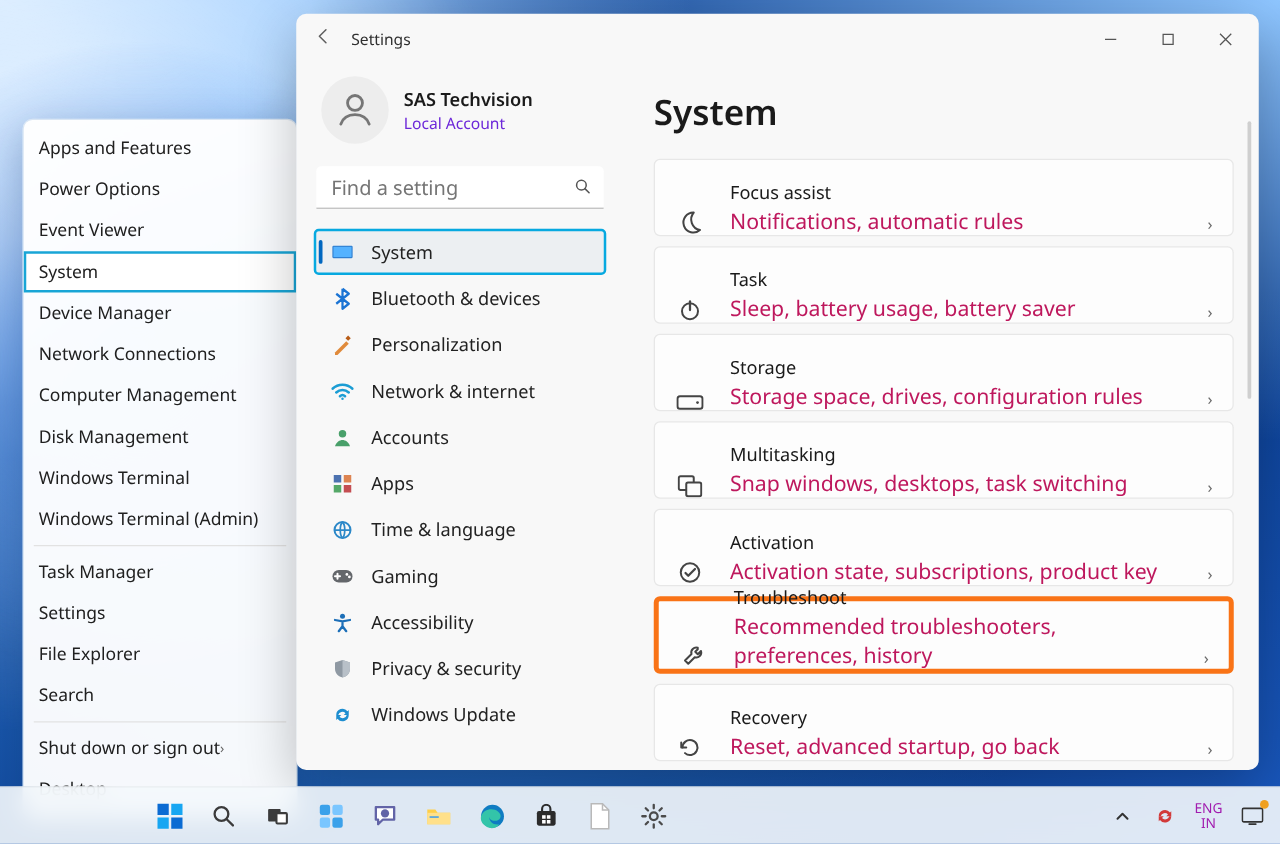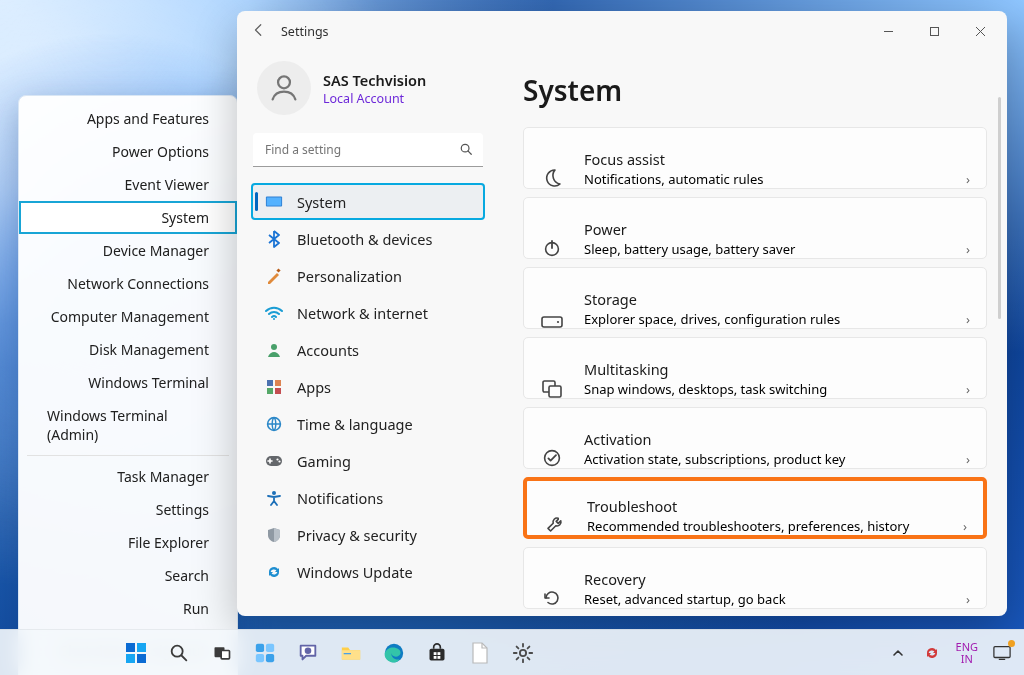--- a/index.html
+++ b/index.html
@@ -28,22 +28,22 @@
 }
 
 
 .context-menu {
   position:absolute; left:18px; top:95px; width:220px;
   background:rgba(255,255,255,.96);
   border:1px solid #d9e6f4; border-radius:8px;
   box-shadow:0 10px 32px rgba(0,30,80,.25);
   padding:6px 0; font-size:14px;
 }
-.cm-item { display:flex; align-items:center; justify-content:flex-end;
-  padding:7px 28px; color:#202020; cursor:default; }
+.cm-item { display:flex; align-items:center; justify-content:flex-start;
+  padding:7px 12px; color:#202020; cursor:default; }
 .cm-item.selected { outline:2px solid #18a5d6; outline-offset:-2px; background:#fff; }
 .cm-item .chev { color:#666; font-size:11px; }
 .cm-sep { height:1px; background:#e2e2e2; margin:4px 8px; }
 
 
 .settings-window {
   position:absolute; left:237px; top:11px; width:770px; height:605px;
   background:#f8f8f8; border-radius:8px;
   box-shadow:0 16px 44px rgba(0,0,0,.25);
   display:flex; flex-direction:column; overflow:hidden;
@@ -59,42 +59,42 @@
 
 
 .side-col { width:262px; padding:0 14px 4px 14px; display:flex; flex-direction:column; gap:6px; }
 .account-row { display:flex; align-items:center; gap:12px; padding:10px 6px 12px 6px; }
 .avatar { width:54px; height:54px; border-radius:50%; background:#ededed; display:flex; align-items:center; justify-content:center; color:#767676; }
 .acct-name { font-size:14.5px; font-weight:600; color:#1a1a1a; }
 .acct-sub { font-size:12.5px; color:#6d28d9; }
 
 .search { position:relative; padding:0 2px; }
 .search input { width:100%; height:34px; border:none; border-bottom:1.5px solid #9c9c9c;
-  background:#ffffff; padding:0 34px 0 12px; font-size:12px; color:#333; border-radius:4px 4px 0 0;
+  background:#ffffff; padding:0 34px 0 12px; font-size:16px; color:#333; border-radius:4px 4px 0 0;
   outline:none; }
 .search .mag { position:absolute; right:12px; top:50%; transform:translateY(-50%); color:#555; }
 
 .nav { margin-top:10px; display:flex; flex-direction:column; }
 .nav-item { display:flex; align-items:center; gap:14px; height:37px; padding:0 10px 0 14px;
   border-radius:4px; color:#222; font-size:14.5px; cursor:default; position:relative; }
 .nav-item.selected { background:#eceff2; outline:2px solid #07a9e0; outline-offset:-2px; }
 .nav-item.selected::before { content:""; position:absolute; left:4px; top:9px; bottom:9px; width:3px; background:#0067c0; border-radius:2px; }
 .nav-ic { width:18px; display:flex; justify-content:center; }
 
 
 .main-col { flex:1; padding:6px 20px 10px 24px; position:relative; overflow:hidden; }
 .main-title { font-size:28px; font-weight:600; color:#1a1a1a; margin:14px 0 18px 0; }
 .cards { display:flex; flex-direction:column; gap:8px; }
 .card { display:flex; align-items:flex-end; gap:18px; background:#fdfdfd;
   border:1px solid #e7e7e7; border-radius:5px; height:62px; padding:0 16px 0 14px; }
 .card.highlight { border:4px solid #f97316; }
 .card-ic { width:28px; display:flex; justify-content:center; color:#4a4a4a; }
 .card-body { flex:1; }
 .card-title { font-size:14.5px; color:#1a1a1a; }
-.card-sub { font-size:13px; color:#000000; margin-top:1px; }
+.card-sub { font-size:17px; color:#be185d; margin-top:1px; }
 .card-chev { color:#6b6b6b; font-size:13px; }
 .sbar { position:absolute; right:6px; top:46px; width:3px; height:222px; background:#cfcfcf; border-radius:2px; }
 
 
 .taskbar { position:absolute; left:0; right:0; bottom:0; height:46px;
   background:rgba(244,248,252,.9); border-top:1px solid rgba(0,0,0,.05);
   display:flex; align-items:center; backdrop-filter:blur(10px); }
 .tb-center { position:absolute; left:50%; transform:translateX(-50%); display:flex; gap:3px; }
 .tb-center { left:116px; transform:none; } 
 .tb-ic { width:40px; height:40px; display:flex; align-items:center; justify-content:center; border-radius:4px; }
@@ -143,23 +143,20 @@
       <span>Task Manager</span>
     </div>
     <div class="cm-item">
       <span>Settings</span>
     </div>
     <div class="cm-item">
       <span>File Explorer</span>
     </div>
     <div class="cm-item">
       <span>Search</span>
-    </div>
-    <div class="cm-item">
-      <span>Run</span>
     </div>
     <div class="cm-sep"></div>
     <div class="cm-item">
       <span>Shut down or sign out</span>
       <span class="chev">›</span>
     </div>
     <div class="cm-item">
       <span>Desktop</span>
     </div>
   </div>
@@ -291,21 +288,21 @@
             </span>
             <span>Gaming</span>
           </div>
           <div class="nav-item">
             <span class="nav-ic">
               <svg width="16" height="16" viewBox="0 0 16 16">
                 <circle cx="8" cy="3" r="2" fill="#1c6fb8"></circle>
                 <path d="M2 6l6 1 6-1M8 7v4m0 0-3 4m3-4 3 4" fill="none" stroke="#1c6fb8" stroke-width="1.8" stroke-linecap="round"></path>
               </svg>
             </span>
-            <span>Notifications</span>
+            <span>Accessibility</span>
           </div>
           <div class="nav-item">
             <span class="nav-ic">
               <svg width="14" height="16" viewBox="0 0 14 16">
                 <path d="M7 1l6 2v5c0 4-3 6.4-6 7-3-.6-6-3-6-7V3l6-2z" fill="#8f99a3"></path>
                 <path d="M7 1v14c3-.6 6-3 6-7V3L7 1z" fill="#b8c0c8"></path>
               </svg>
             </span>
             <span>Privacy &amp; security</span>
           </div>
@@ -337,35 +334,35 @@
             <span class="card-chev">›</span>
           </div>
           <div class="card">
             <span class="card-ic">
               <svg width="20" height="20" viewBox="0 0 20 20">
                 <circle cx="10" cy="11" r="6.4" fill="none" stroke="#444" stroke-width="1.6"></circle>
                 <path d="M10 3v7" stroke="#444" stroke-width="1.8" stroke-linecap="round"></path>
               </svg>
             </span>
             <div class="card-body">
-              <div class="card-title">Power</div>
+              <div class="card-title">Task</div>
               <div class="card-sub">Sleep, battery usage, battery saver</div>
             </div>
             <span class="card-chev">›</span>
           </div>
           <div class="card">
             <span class="card-ic">
               <svg width="22" height="12" viewBox="0 0 22 12">
                 <rect x="1" y="1" width="20" height="10" rx="2" fill="none" stroke="#444" stroke-width="1.6"></rect>
                 <circle cx="17" cy="6" r="1.1" fill="#444"></circle>
               </svg>
             </span>
             <div class="card-body">
               <div class="card-title">Storage</div>
-              <div class="card-sub">Explorer space, drives, configuration rules</div>
+              <div class="card-sub">Storage space, drives, configuration rules</div>
             </div>
             <span class="card-chev">›</span>
           </div>
           <div class="card">
             <span class="card-ic">
               <svg width="20" height="18" viewBox="0 0 20 18">
                 <rect x="1" y="1" width="12" height="11" rx="1.4" fill="none" stroke="#444" stroke-width="1.6"></rect>
                 <rect x="7" y="6" width="12" height="11" rx="1.4" fill="#fdfdfd" stroke="#444" stroke-width="1.6"></rect>
               </svg>
             </span>

